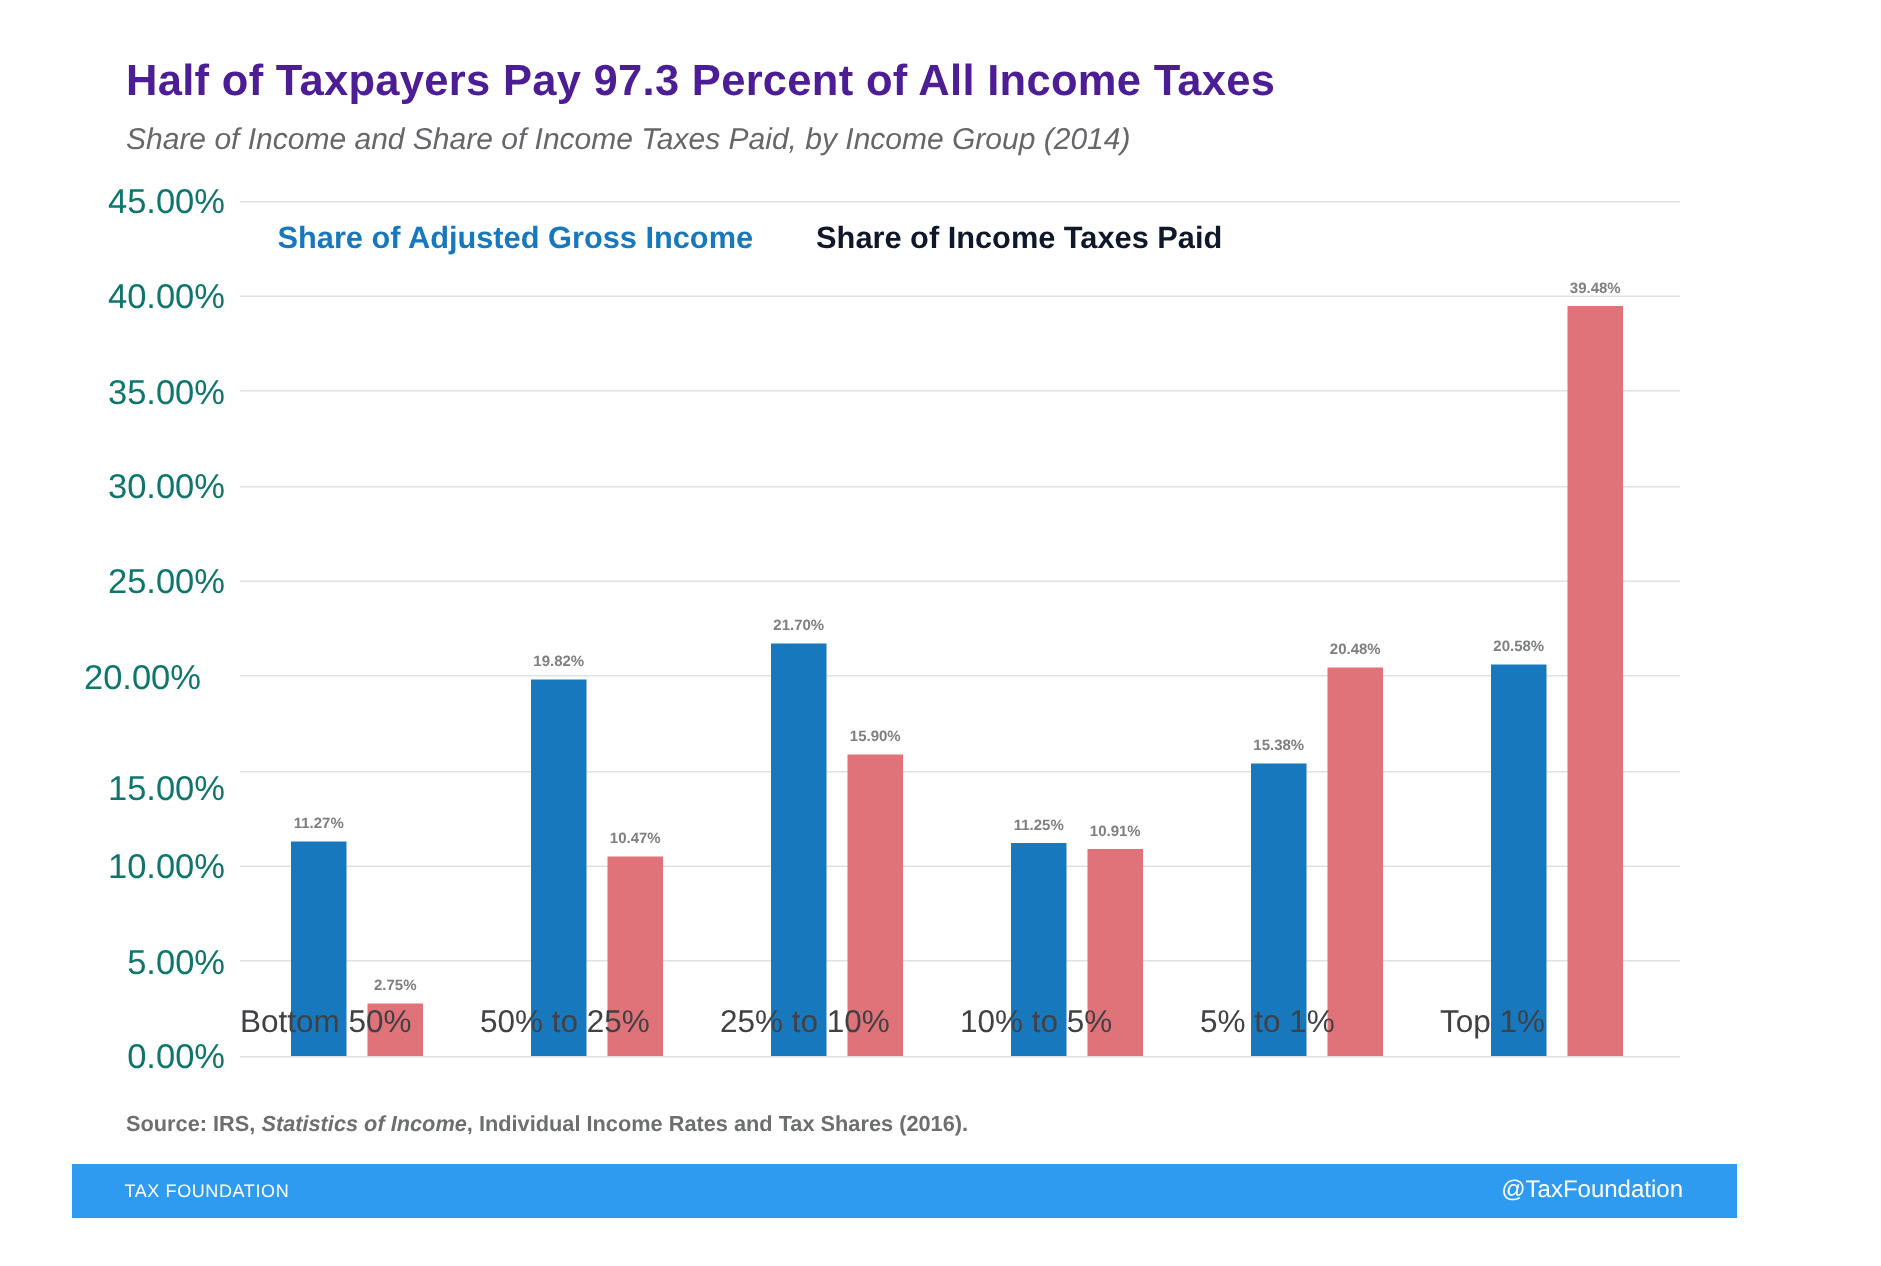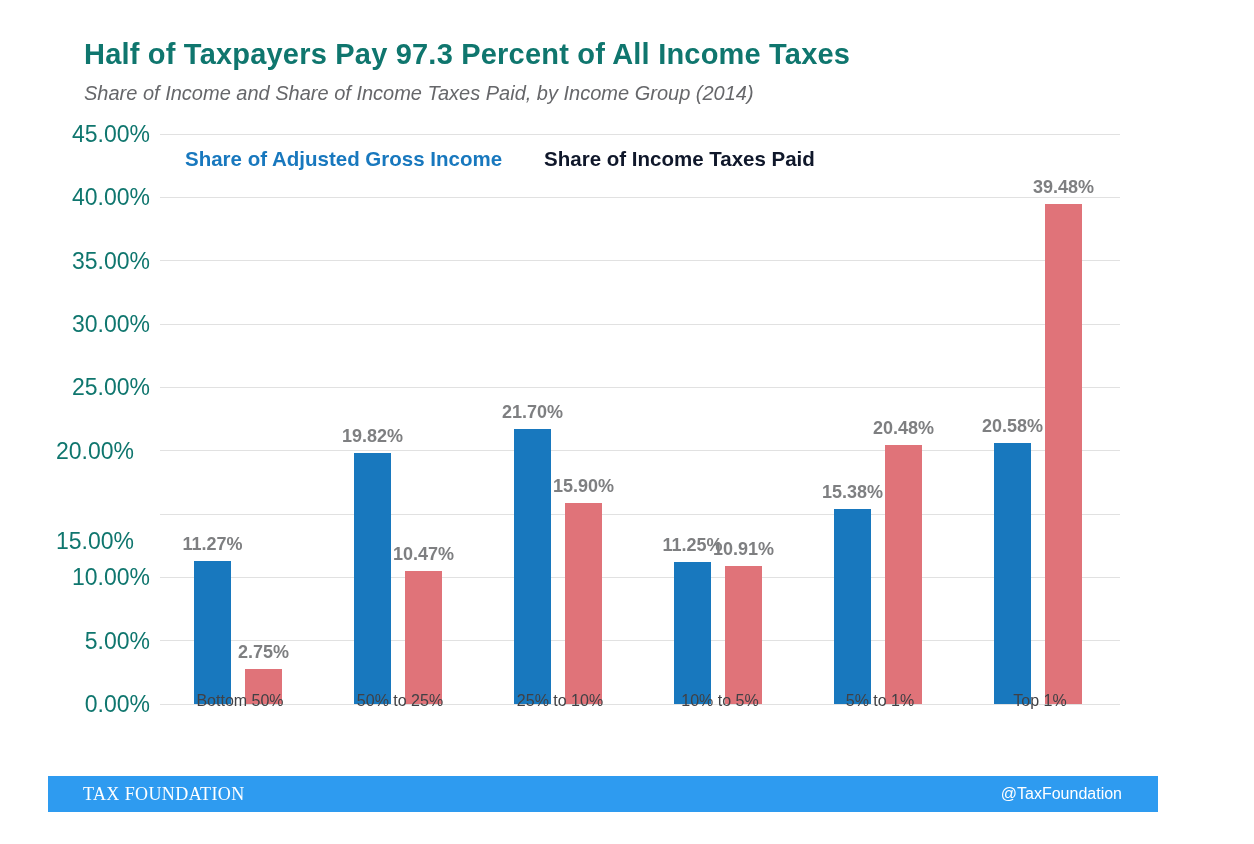--- a/index.html
+++ b/index.html
@@ -9,21 +9,21 @@
     height: 844px;
     background: #ffffff;
     font-family: "Liberation Sans", "DejaVu Sans", sans-serif;
     overflow: hidden;
   }
   .title {
     position: absolute;
     left: 84px; top: 38px;
     font-size: 29px;
     font-weight: bold;
-    color: #0f766e;
+    color: #4c1d95;
     letter-spacing: 0.2px;
   }
   .subtitle {
     position: absolute;
     left: 84px; top: 82px;
     font-size: 20px;
     font-style: italic;
     color: #66676a;
   }
   #plot {
@@ -43,30 +43,30 @@
     height: 22px; line-height: 22px;
     text-align: right;
     font-size: 23px;
     color: #0f766e;
   }
   .bar { position: absolute; bottom: 0; }
   .bar-label {
     position: absolute;
     width: 84px;
     text-align: center;
-    font-size: 18px;
+    font-size: 10px;
     font-weight: bold;
     color: #7e7f81;
   }
   .xtick {
     position: absolute;
-    top: 692px;
+    top: 670px;
     width: 160px;
-    text-align: center;
-    font-size: 16px;
+    text-align: left;
+    font-size: 21px;
     color: #414145;
   }
   .legend {
     position: absolute;
     left: 185px; top: 147px;
     display: flex;
     gap: 42px;
     font-size: 20.5px;
     font-weight: bold;
     white-space: nowrap;
@@ -83,40 +83,40 @@
     position: absolute;
     left: 48px; top: 776px;
     width: 1110px; height: 36px;
     display: flex;
     align-items: center;
     justify-content: space-between;
     padding: 0 36px 0 35px;
     box-sizing: border-box;
     color: #ffffff;
   }
-  .footer .brand { font-size: 18px; letter-spacing: 0.4px; font-family: Liberation Serif, serif; }
+  .footer .brand { font-size: 12px; letter-spacing: 0.4px; }
   .footer .handle { font-size: 16px; }
 </style>
 </head>
 <body>
 
 <div id="canvas">
   <div class="title">Half of Taxpayers Pay 97.3 Percent of All Income Taxes</div>
   <div class="subtitle">Share of Income and Share of Income Taxes Paid, by Income Group (2014)</div>
 
   <div class="legend">
     <span style="color: rgb(24, 120, 190);">Share of Adjusted Gross Income</span>
     <span style="color: #0f172a;">Share of Income Taxes Paid</span>
   </div>
 
   <div id="yticks">
       <div class="ytick" style="top: 693px;">0.00%</div>
       <div class="ytick" style="top: 629.667px;">5.00%</div>
       <div class="ytick" style="top: 566.333px;">10.00%</div>
-      <div class="ytick" style="top: 530px; text-align: center;">15.00%</div>
+      <div class="ytick" style="top: 514px;">15.00%</div>
       <div class="ytick" style="top: 439.667px; text-align: center;">20.00%</div>
       <div class="ytick" style="top: 376.333px;">25.00%</div>
       <div class="ytick" style="top: 313px;">30.00%</div>
       <div class="ytick" style="top: 249.667px;">35.00%</div>
       <div class="ytick" style="top: 186.333px;">40.00%</div>
       <div class="ytick" style="top: 123px;">45.00%</div>
     </div>
   <div id="plot">
       <div class="gridline" style="top: 569.5px;"></div>
       <div class="gridline" style="top: 506.167px;"></div>
@@ -155,18 +155,21 @@
     </div>
   <div id="xticks">
       <div class="xtick" style="left: 160px;">Bottom 50%</div>
       <div class="xtick" style="left: 320px;">50% to 25%</div>
       <div class="xtick" style="left: 480px;">25% to 10%</div>
       <div class="xtick" style="left: 640px;">10% to 5%</div>
       <div class="xtick" style="left: 800px;">5% to 1%</div>
       <div class="xtick" style="left: 960px;">Top 1%</div>
     </div>
 
+  <div class="source">
+    <span>Source: IRS, </span><span class="it">Statistics of Income</span><span>, Individual Income Rates and Tax Shares (2016).</span>
+  </div>
 
   <div class="footer" style="background: rgb(46, 155, 240);">
     <span class="brand">TAX FOUNDATION</span>
     <span class="handle">@TaxFoundation</span>
   </div>
 </div>
 
 </body></html>

